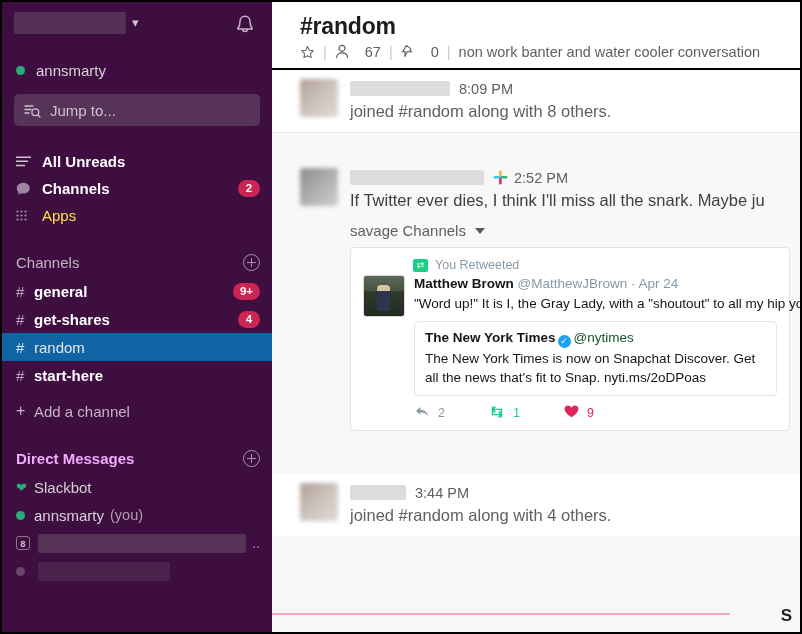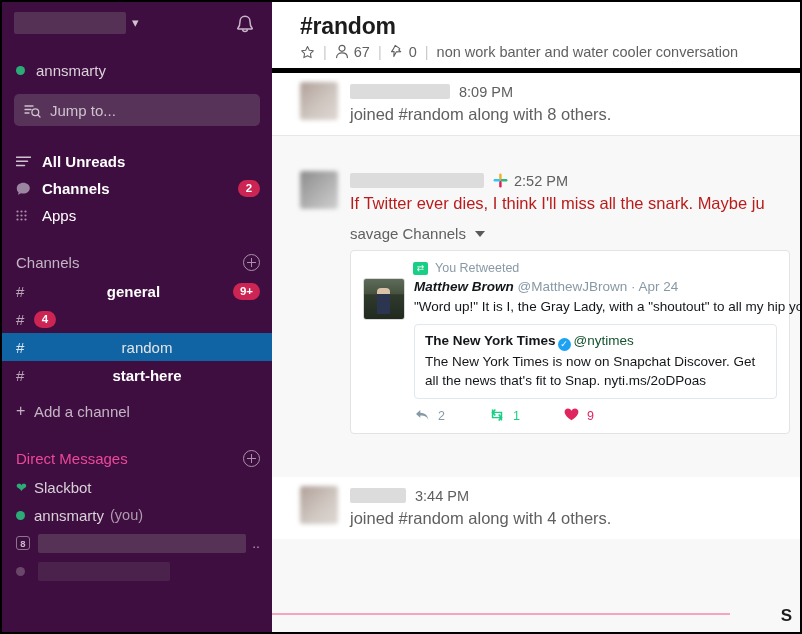--- a/index.html
+++ b/index.html
@@ -89,21 +89,21 @@
     color: #D8D2D8;
     cursor: pointer;
   }
   .nav-item .nicon {
     width: 20px; flex: 0 0 20px;
     display: flex; align-items: center; justify-content: flex-start;
     margin-right: 6px;
   }
   .nav-item .nlabel { flex: 1; min-width: 0; white-space: nowrap; }
   .nav-item.bold .nlabel { font-weight: bold; color: #ffffff; }
-  .nav-item.dim .nlabel { color: #ffffff; }
+  .nav-item.dim .nlabel { color: #fde047; }
   .badge {
     background: #CD2553;
     color: #fff;
     font-size: 11.5px;
     font-weight: bold;
     border-radius: 9px;
     padding: 1px 7px 2px 7px;
     line-height: 14px;
     min-width: 22px;
     text-align: center;
@@ -111,21 +111,21 @@
   .section-head {
     display: flex; align-items: center;
     padding: 0 12px 0 14px;
     height: 30px;
     margin-top: 18px;
     font-size: 15px;
     color: #C3B4C3;
     justify-content: center;
   }
   .section-head .sh-label { flex: 1; font-weight: normal; }
-  .section-head.bold-head .sh-label { font-weight: normal; color: #ec4899; }
+  .section-head.bold-head .sh-label { font-weight: bold; color: #f0abfc; }
   .plus-circle {
     width: 17px; height: 17px;
     border: 1.4px solid #A992A9;
     border-radius: 50%;
     position: relative;
     cursor: pointer;
     flex: 0 0 17px;
   }
   .plus-circle::before, .plus-circle::after {
     content: ""; position: absolute; background: #A992A9;
@@ -138,21 +138,21 @@
     padding: 0 12px 0 14px;
     font-size: 15px;
     color: #D8D2D8;
     cursor: pointer;
   }
   .chan .hash {
     width: 18px; flex: 0 0 18px;
     color: #B9A7B9;
     font-size: 15px;
   }
-  .chan .cname { flex: 1; min-width: 0; white-space: nowrap; text-align: center; }
+  .chan .cname { flex: 1; min-width: 0; white-space: nowrap; }
   .chan.unread .cname { font-weight: bold; color: #ffffff; }
   .chan.active {
     background: #1164A3;
     color: #ffffff;
   }
   .chan.active .hash { color: #d6e6f4; }
   .chan.active .cname { font-weight: normal; color: #e5e5e5; }
   .add-channel {
     display: flex; align-items: center;
     height: 28px; margin-top: 8px;
@@ -195,37 +195,37 @@
   
   .main {
     flex: 1; min-width: 0;
     background: #ffffff;
     display: flex; flex-direction: column;
     position: relative;
     overflow: hidden;
   }
   .chan-header {
     padding: 10px 4px 8px 28px;
-    border-bottom: 5px solid #000000;
+    border-bottom: 2px solid #000000;
     background: #fff;
     flex: 0 0 auto;
   }
   .chan-title {
     font-size: 23px; font-weight: bold; color: #1D1C1D;
     letter-spacing: -0.2px;
     line-height: 28px;
   }
   .chan-meta {
     display: flex; align-items: center;
     margin-top: 4px;
     font-size: 14.5px; color: #616061;
     white-space: nowrap;
   }
   .chan-meta .sep { color: #C9C9C9; margin: 0 8px; }
-  .chan-meta .mi { display: flex; align-items: center; gap: 5px; }
+  .chan-meta .mi { display: flex; align-items: center; gap: 16px; }
   .chan-meta .topic { color: #616061; }
 
   .msgs { flex: 1; overflow: hidden; background: #F8F8F8; position: relative; }
   .msg {
     display: flex;
     padding: 9px 0 9px 28px;
     background: #ffffff;
   }
   .msg.highlight { background: #F8F8F8; }
   .msg-sep { height: 1px; background: #E8E8E8; }
@@ -250,21 +250,21 @@
   .name-redact {
     height: 15px; background: #DCDCDC; border-radius: 2px;
     margin-right: 9px;
   }
   .name-redact.w1 { width: 100px; }
   .name-redact.w2 { width: 134px; }
   .name-redact.w3 { width: 56px; }
   .ts { font-size: 14.5px; color: #616061; }
   .slack-logo { margin-right: 6px; display: flex; }
   .msg-text {
-    font-size: 16.5px; color: #b91c1c;
+    font-size: 16.5px; color: #404040;
     line-height: 24px;
     white-space: nowrap;
   }
   .msg-text.sys { color: #616061; font-size: 16.5px; }
   .attach-title {
     margin-top: 10px;
     font-size: 15px; color: #616061;
     display: flex; align-items: center; gap: 9px;
   }
   .caret-dn {
@@ -313,21 +313,21 @@
     left: 13px; top: 9px; width: 13px; height: 26px;
     background: linear-gradient(180deg,#d9c2a8 0 22%, #2b3550 22% 100%);
     border-radius: 4px 4px 1px 1px;
   }
   .tw-content { flex: 1; min-width: 0; }
   .tw-line1 {
     font-size: 13.5px; color: #14171A;
     line-height: 18px;
     font-family: "Liberation Sans", sans-serif;
   }
-  .tw-name { font-weight: bold; color: #14171A; font-style: italic; }
+  .tw-name { font-weight: bold; color: #14171A; }
   .tw-handle { color: #8899A6; font-weight: normal; }
   .tw-text {
     font-size: 13.5px; color: #14171A;
     line-height: 19px;
     margin-top: 1px;
     white-space: nowrap;
   }
   .quote {
     margin-top: 8px;
     border: 1px solid #E1E8ED;
@@ -459,20 +459,21 @@
       <span class="plus-circle"></span>
     </div>
 
     <div class="chan unread">
       <span class="hash">#</span>
       <span class="cname">general</span>
       <span class="badge">9+</span>
     </div>
     <div class="chan unread">
       <span class="hash">#</span>
+      <span class="cname">get-shares</span>
       <span class="badge">4</span>
     </div>
     <div class="chan active">
       <span class="hash">#</span>
       <span class="cname">random</span>
     </div>
     <div class="chan unread">
       <span class="hash">#</span>
       <span class="cname">start-here</span>
     </div>

